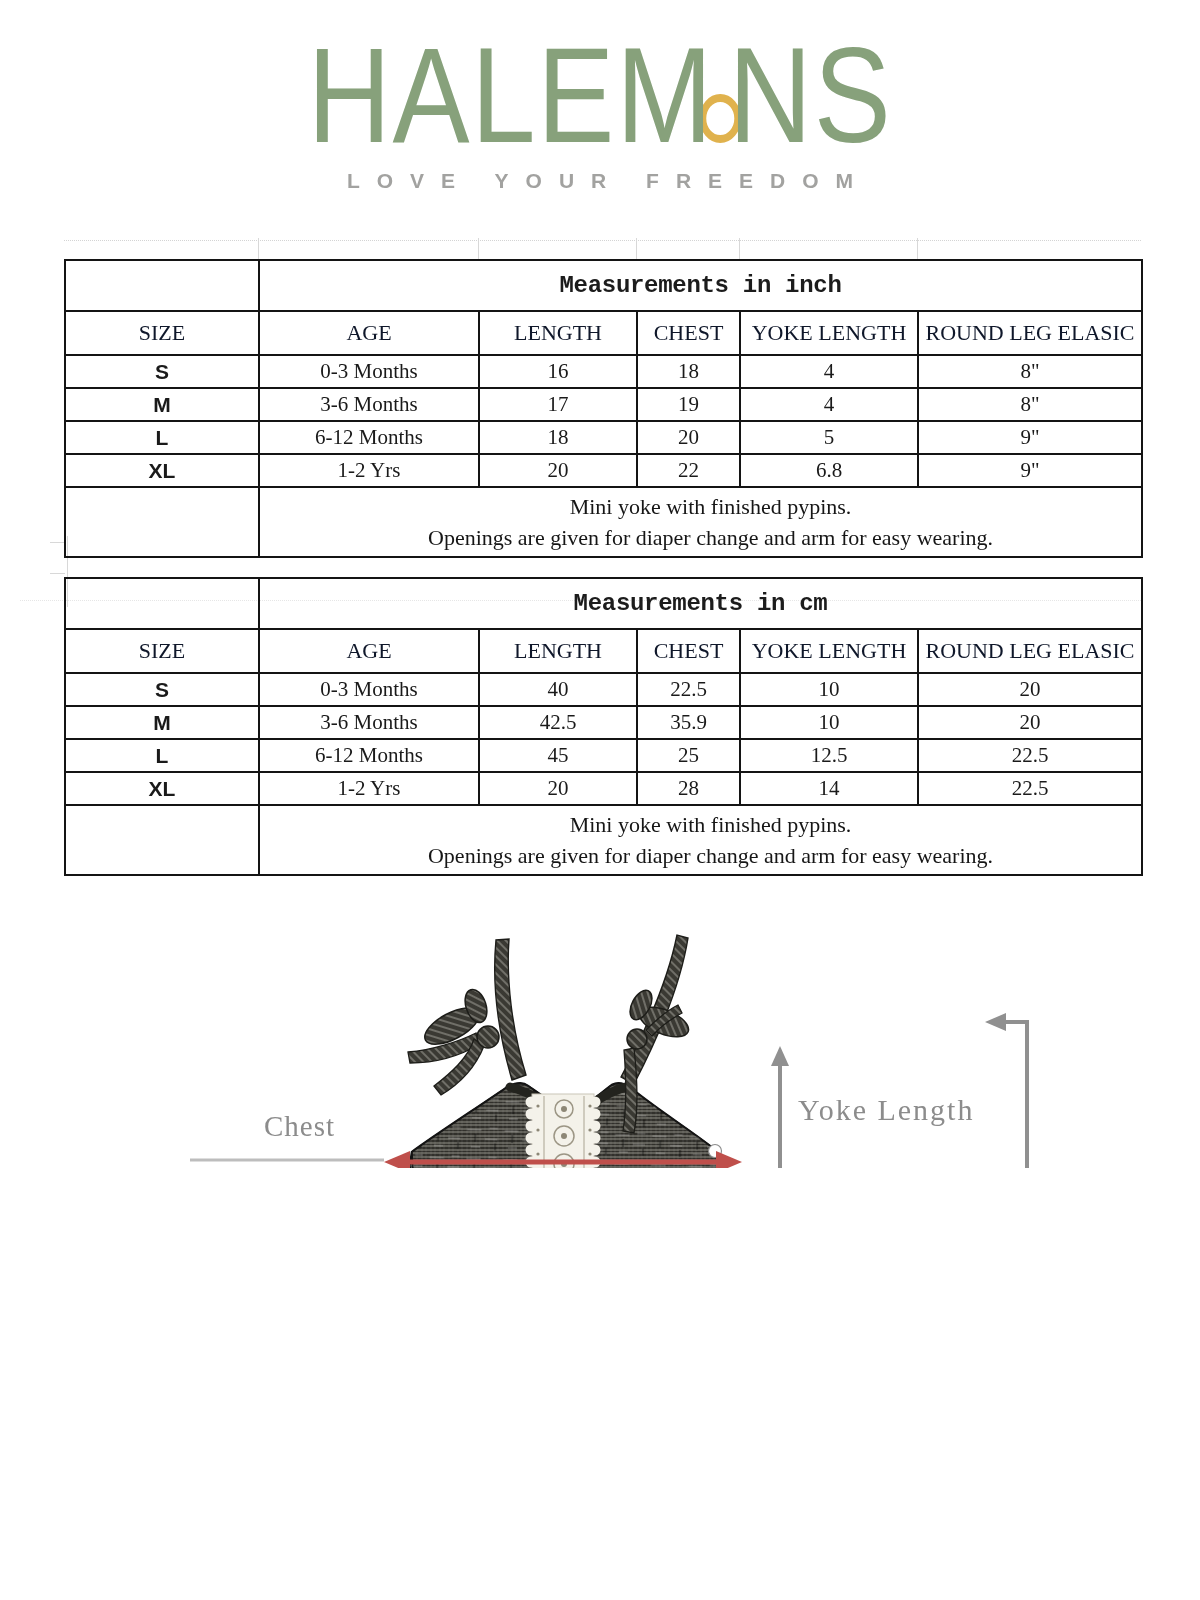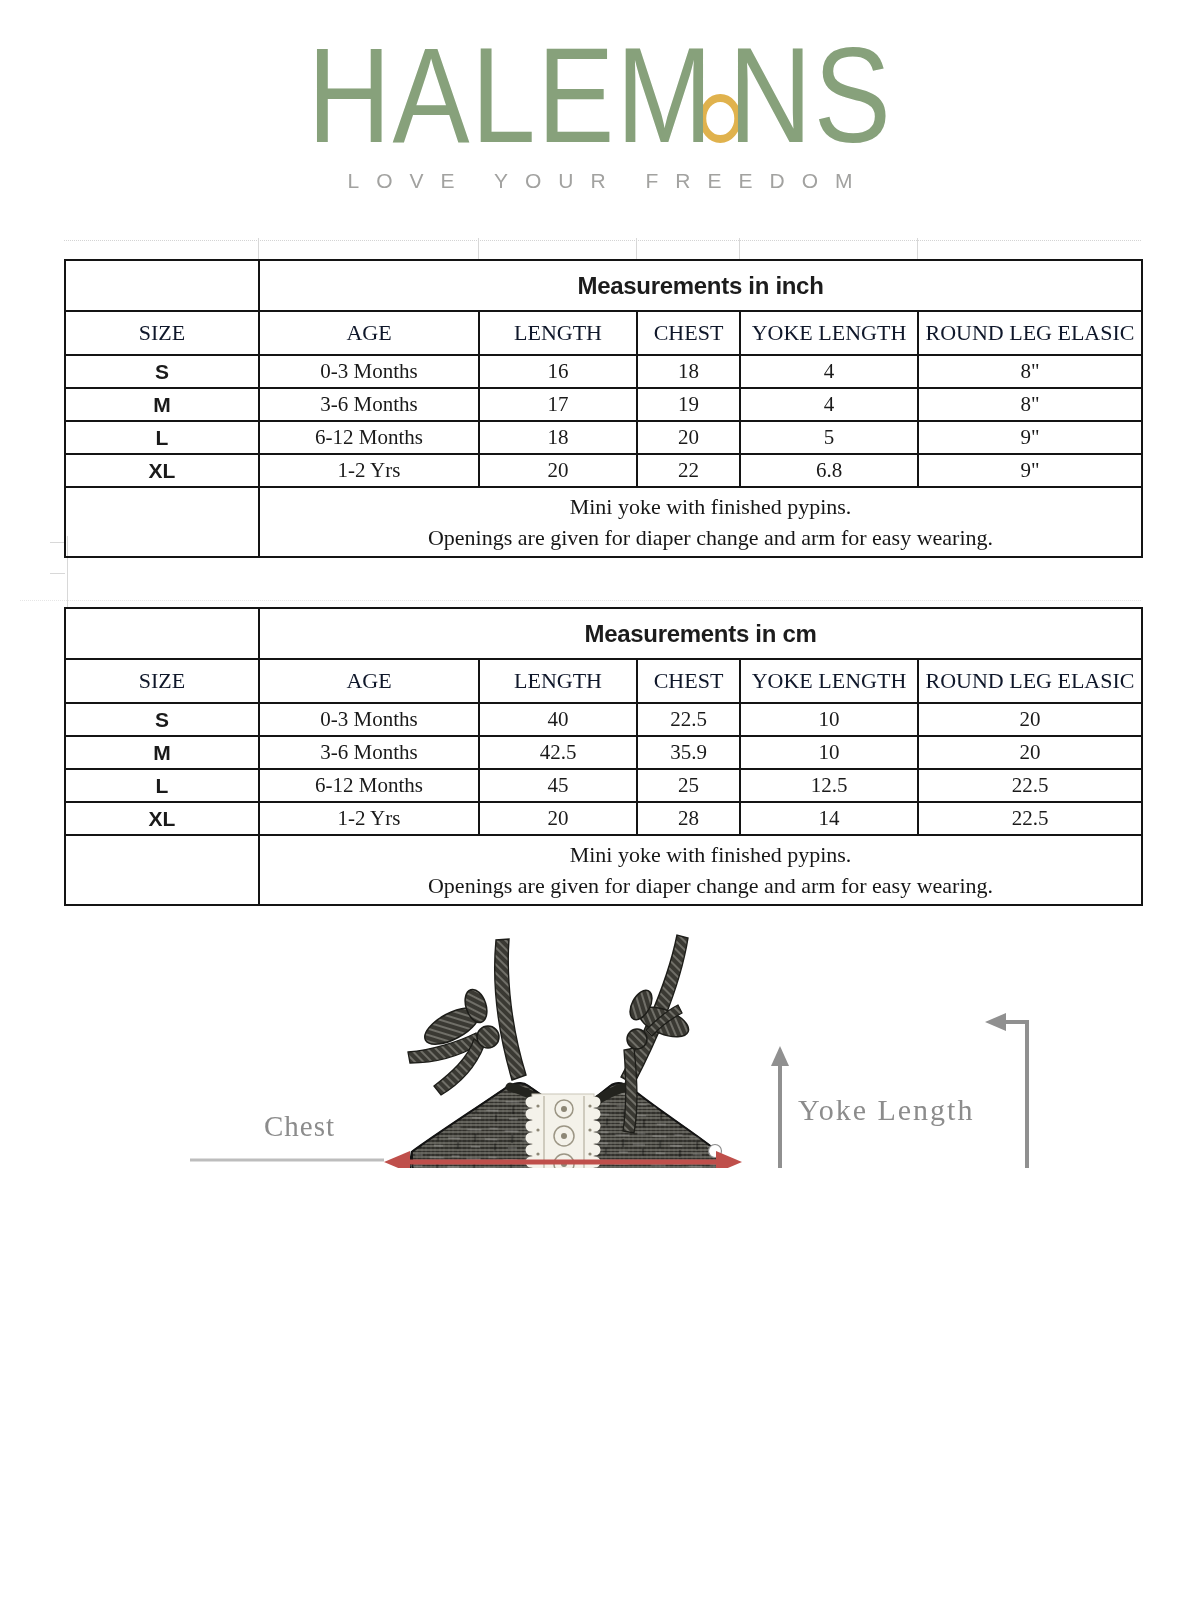--- a/index.html
+++ b/index.html
@@ -8,30 +8,30 @@
 
   
   .logo{position:absolute;top:34px;left:0;width:100%;text-align:center;}
   .wordmark{display:flex;justify-content:center;align-items:flex-end;height:122px;
             transform:scaleX(.85);transform-origin:50% 50%;}
   .wordmark span.wm{font-family:"Liberation Sans",sans-serif;font-size:136px;line-height:.88;
             color:#87a17b;letter-spacing:2px;position:relative;z-index:1;font-weight:400;}
   .ring{display:inline-block;width:33px;height:33px;border:8px solid #e0b24d;border-radius:50%;
         align-self:flex-end;margin:0 -15px 13px -17px;z-index:0;}
   .tagline{margin-top:13px;font-family:"Liberation Sans",sans-serif;font-size:21px;
-           letter-spacing:17px;padding-left:17px;color:#a2a2a0;}
+           letter-spacing:17px;padding-left:17px;color:#a2a2a0;font-weight:bold;}
 
   
   table.size-table{position:absolute;left:64px;width:1077px;border-collapse:collapse;
                    table-layout:fixed;}
   table.t1{top:259px;}
-  table.t2{top:607px;}
+  table.t2{top:577px;}
   .size-table td{border:2px solid #141414;text-align:center;vertical-align:middle;
                  overflow:hidden;white-space:nowrap;}
-  .t-title td{height:47px;font-family:Liberation Sans, sans-serif;font-weight:bold;
+  .t-title td{height:47px;font-family:Liberation Mono, monospace;font-weight:bold;
               font-size:24px;letter-spacing:-0.3px;color:#1c1c1c;margin-left:36px;}
   .t-head td{height:40px;font-size:22px;color:#0f172a;}
   .t-row td{height:29px;font-size:21px;color:#1a1a1a;}
   .size-cell{font-family:"Liberation Sans",sans-serif;font-weight:bold;font-size:19px;}
   .t-note td{height:66px;font-size:22px;padding-left:21px;}
   .t-note .note-line{line-height:31px;}
 
   
   .artifact{position:absolute;background:#d8d8d8;}
   .dotted-line{position:absolute;border-top:1px dotted #d4d4d4;height:0;}

